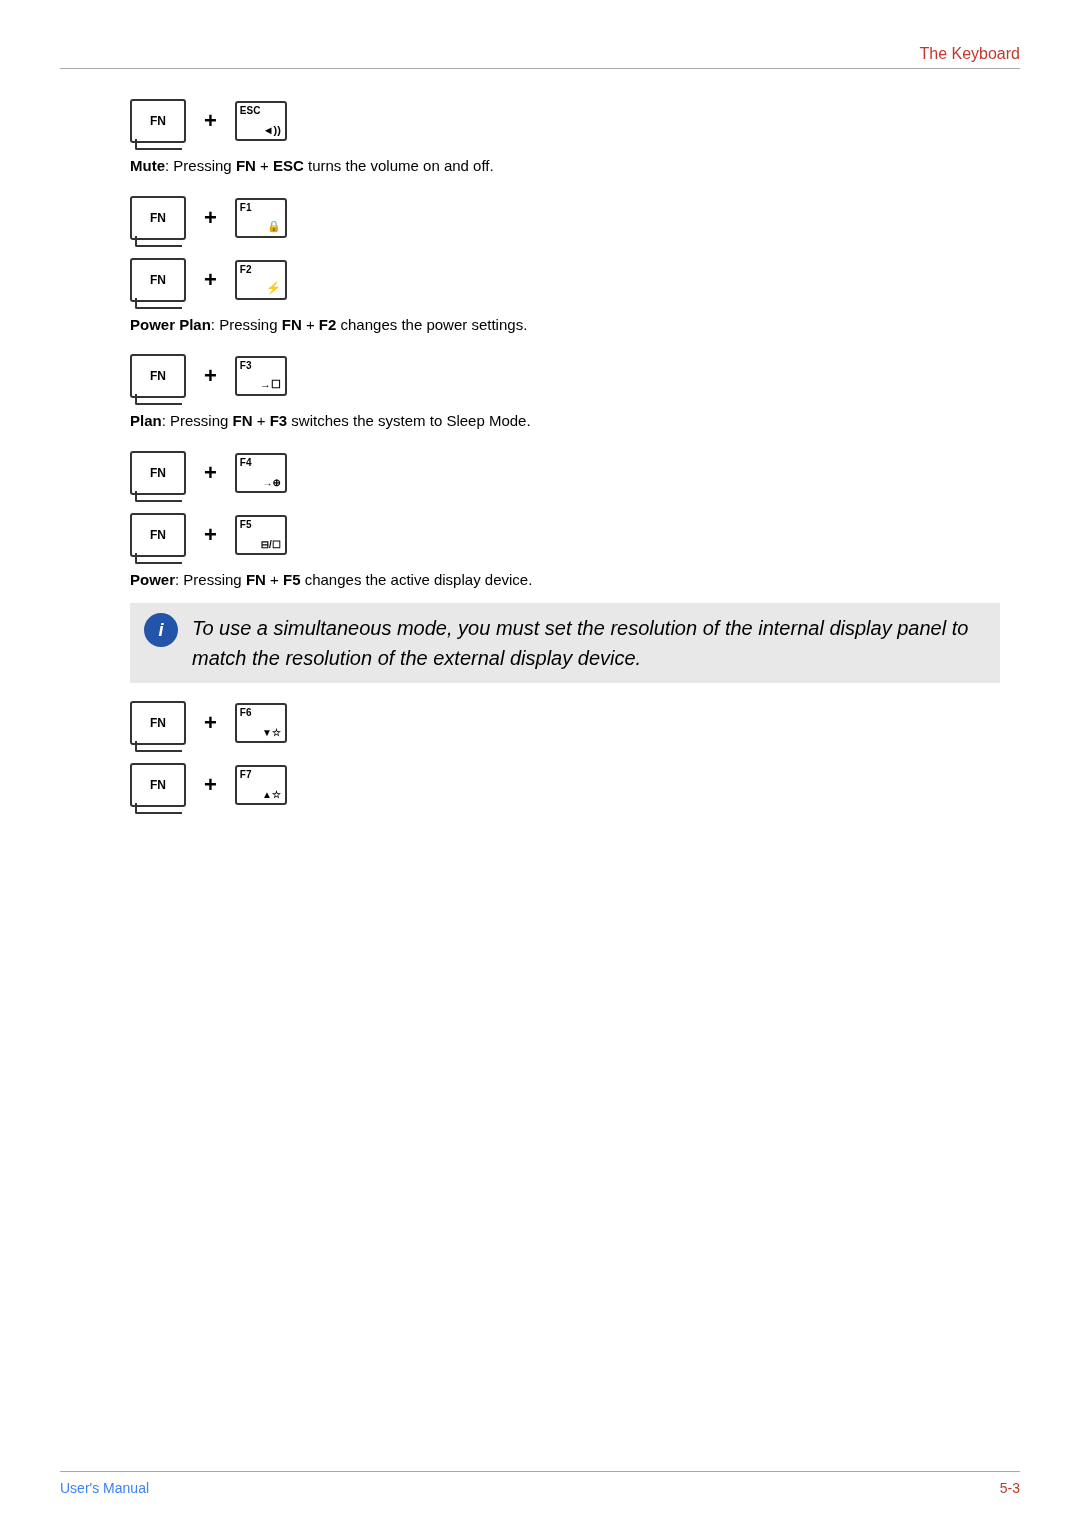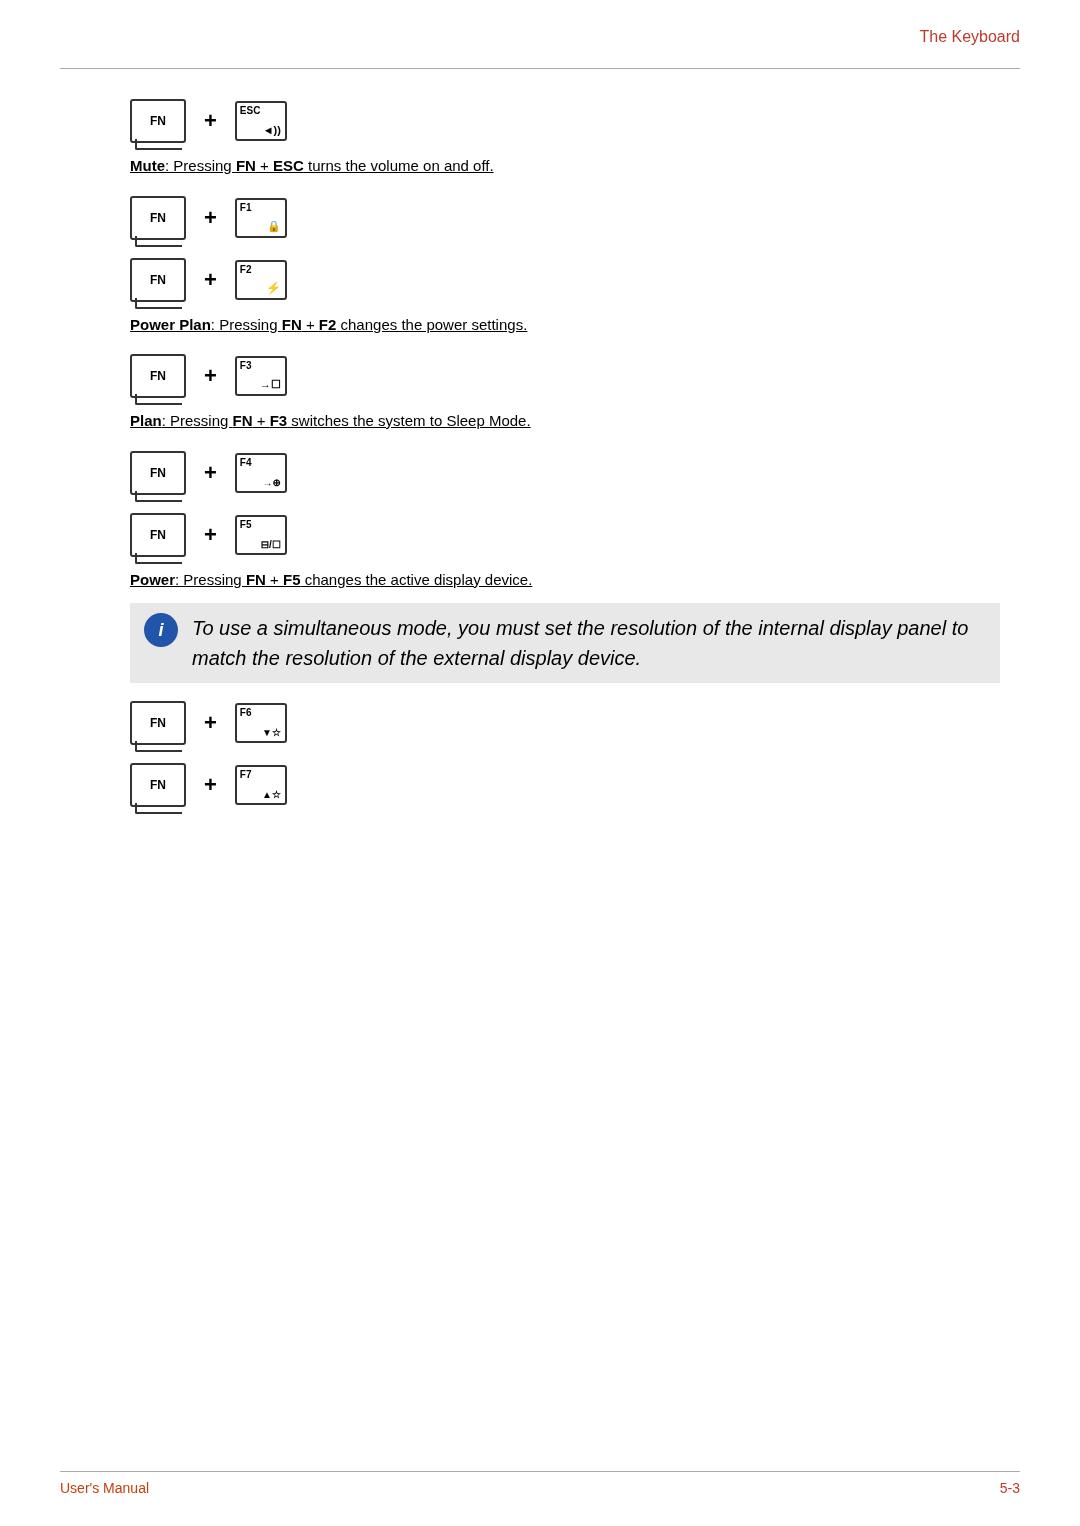--- a/index.html
+++ b/index.html
@@ -16,21 +16,21 @@
     .top-rule {
       position: absolute;
       top: 68px;
       left: 60px;
       right: 60px;
       border-top: 1px solid #aaa;
     }
 
     .page-header {
       position: absolute;
-      top: 28px;
+      top: 45px;
       right: 60px;
       color: #c0392b;
       font-size: 16px;
     }
 
     .content {
       position: absolute;
       top: 85px;
       left: 130px;
       right: 80px;
@@ -80,21 +80,20 @@
       font-size: 11px;
       position: absolute;
       bottom: 3px;
       right: 4px;
     }
 
     .desc-text {
       font-size: 15px;
       line-height: 1.5;
       color: #000;
-      text-decoration: underline;
     }
 
     .desc-text b {
       font-weight: bold;
     }
 
     .info-box {
       display: flex;
       align-items: flex-start;
       gap: 12px;
@@ -137,21 +136,21 @@
       left: 60px;
       right: 60px;
       display: flex;
       justify-content: space-between;
       align-items: center;
       border-top: 1px solid #aaa;
       padding-top: 8px;
     }
 
     .footer-left {
-      color: #c2410c;
+      color: #3b82f6;
       font-size: 14px;
       text-align: center;
     }
 
     .footer-right {
       color: #c0392b;
       font-size: 14px;
     }
 
     

